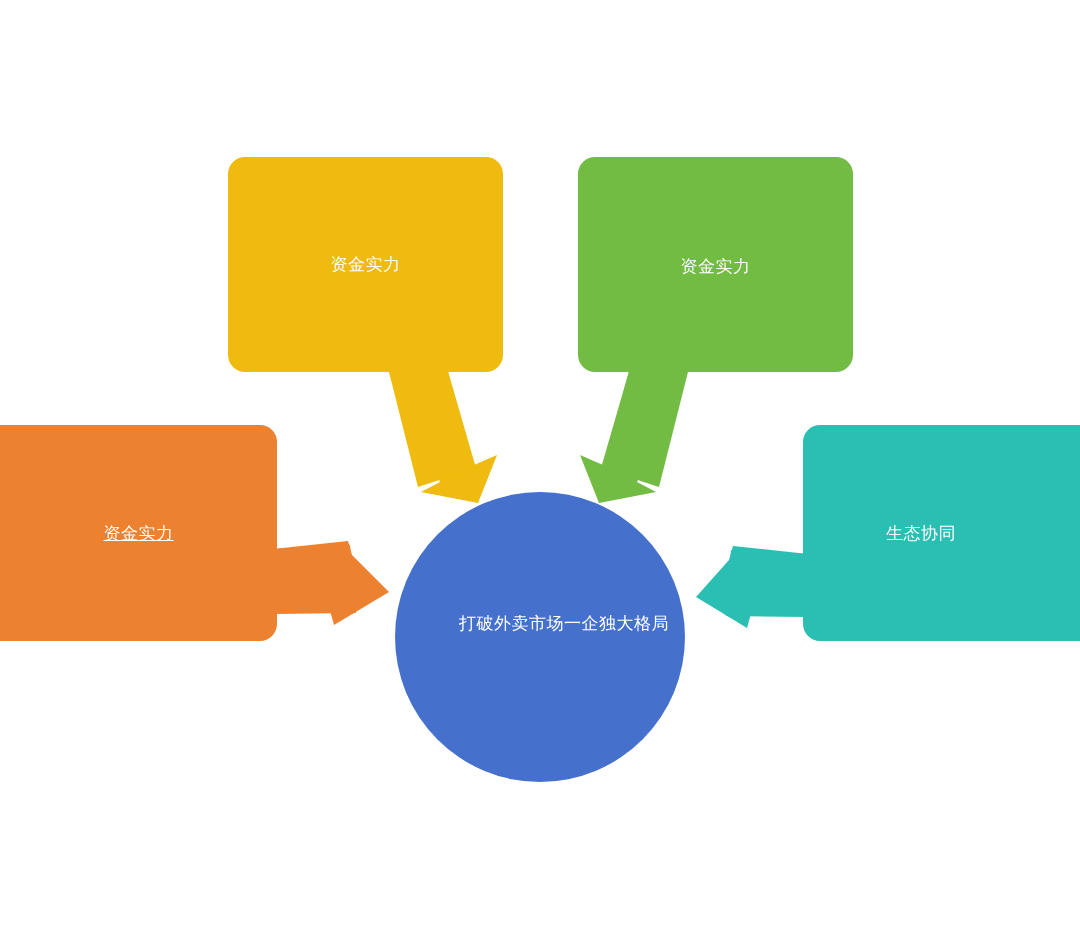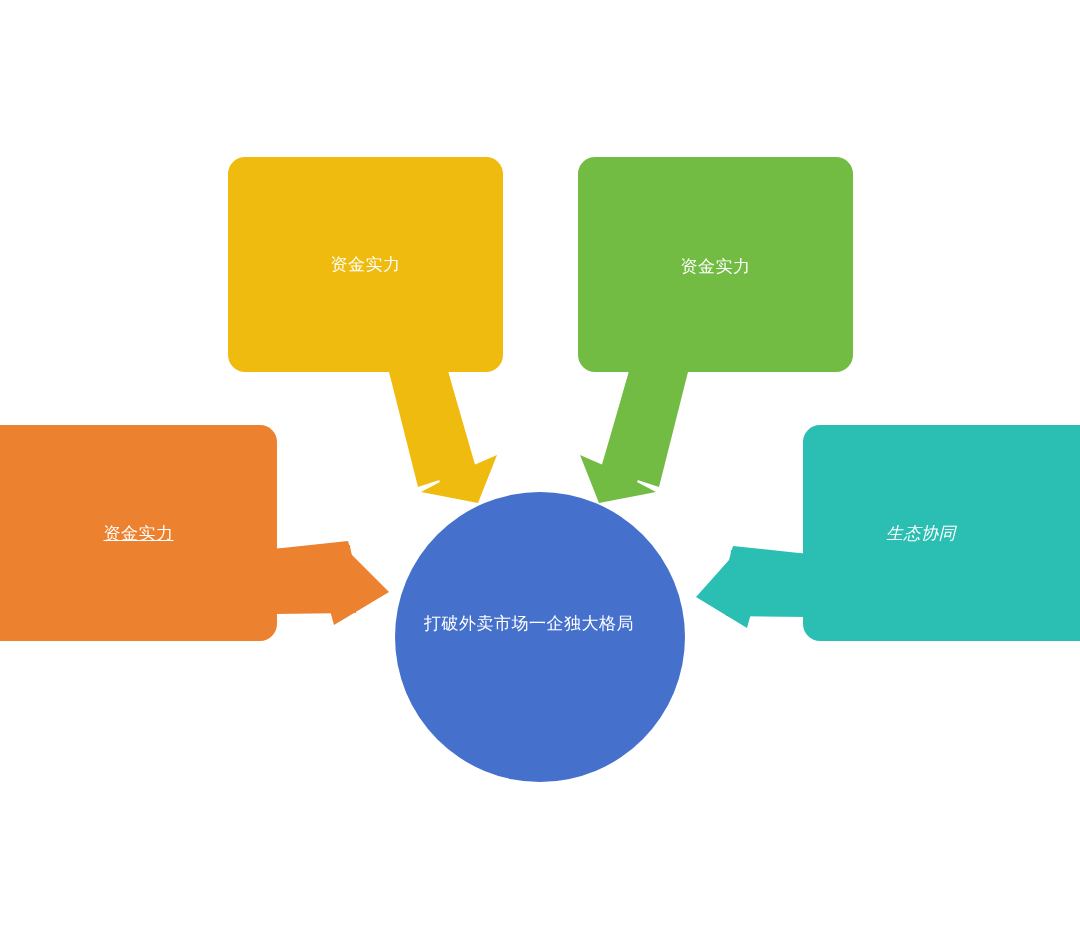--- a/index.html
+++ b/index.html
@@ -32,23 +32,23 @@
     line-height: 26px;
     text-align: center;
     letter-spacing: 0.5px;
     font-weight: 400;
     pointer-events: none;
     font-family: "Liberation Sans", "DejaVu Sans", sans-serif;
   }
   .label-tech   { left: 228px; top: 252px; width: 275px; }
   .label-ops    { left: 578px; top: 254px; width: 275px; }
   .label-fund   { left: 0px;   top: 521px; width: 277px; text-decoration: underline; }
-  .label-eco    { left: 803px; top: 521px; width: 236px; font-style: italic; }
+  .label-eco    { left: 803px; top: 521px; width: 236px; }
   .label-center {
-    left: 409px; top: 609px; width: 240px;
+    left: 444px; top: 609px; width: 240px;
     line-height: 30px;
   }
 </style>
 </head>
 <body>
 
 <div id="canvas">
 
   <svg class="diagram-svg" viewBox="0 0 1080 942">
 

